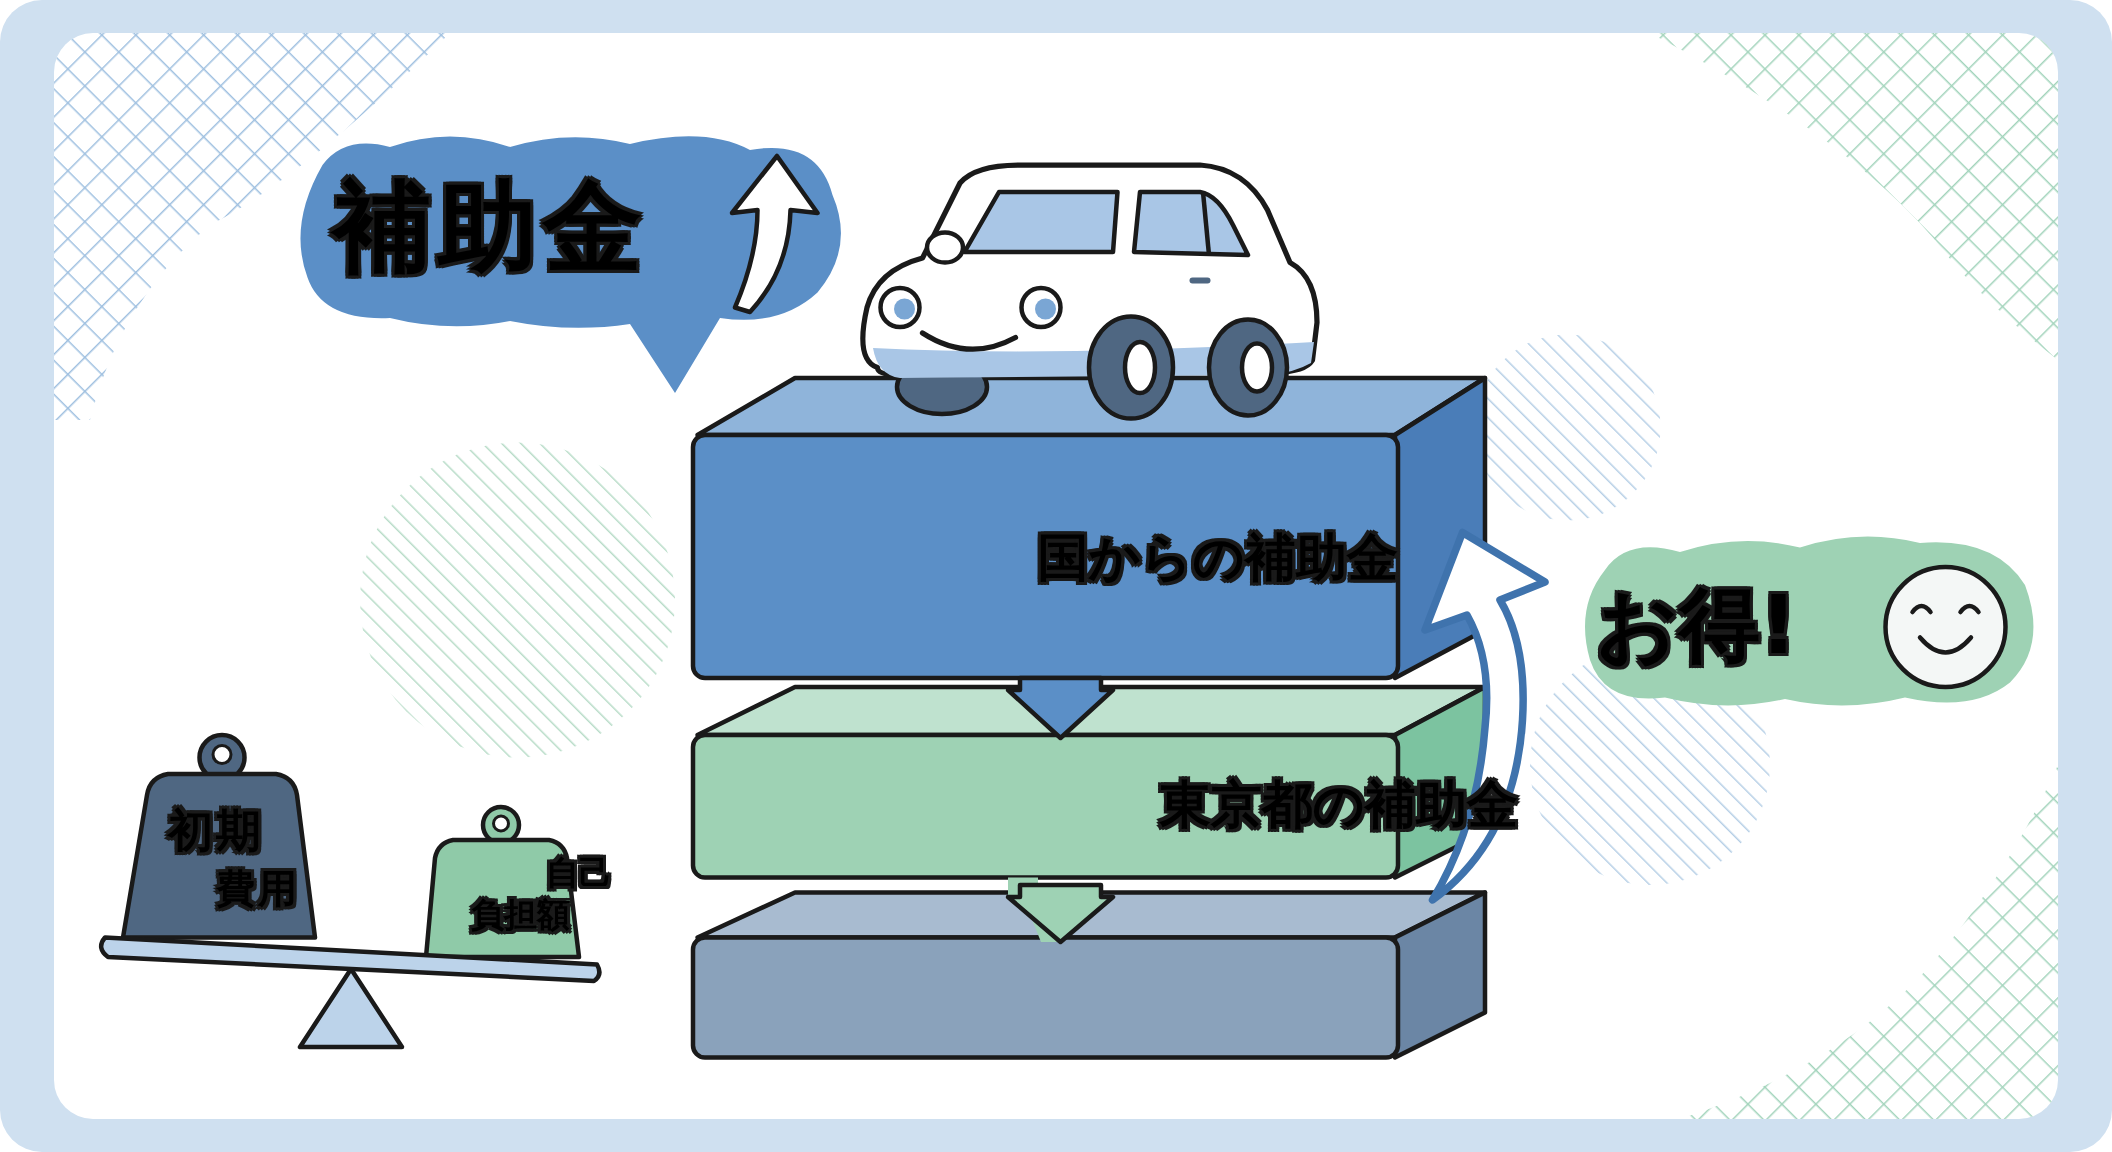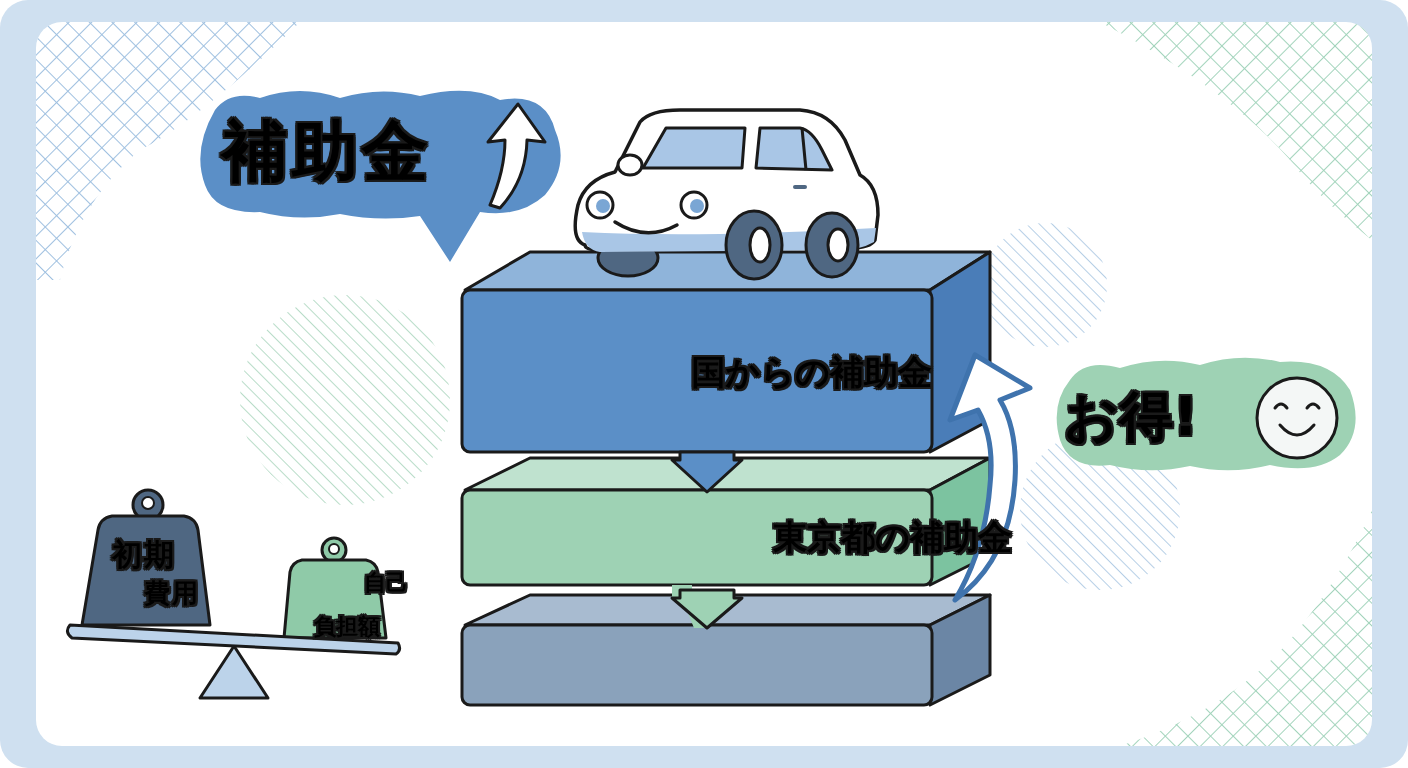--- a/index.html
+++ b/index.html
@@ -131,13 +131,13 @@
 <div class="label" style="left:462px;top:350px;width:470px;font-size:34px;line-height:44px;">国からの補助金</div>
 
 <div class="label" style="left:462px;top:515px;width:550px;font-size:34px;line-height:44px;">東京都の補助金</div>
 
 <div class="label" style="left:1064px;top:384px;font-size:54px;line-height:66px;">お得!</div>
 
 <div class="label" style="left:96px;top:537px;width:80px;font-size:30px;line-height:36px;letter-spacing:2px;">初期</div>
 <div class="label" style="left:96px;top:575px;width:104px;font-size:26px;line-height:36px;letter-spacing:2px;">費用</div>
 
 <div class="label" style="left:290px;top:570px;width:90px;font-size:22px;line-height:26px;margin-left:28px;">自己</div>
-<div class="label" style="left:290px;top:598px;width:90px;font-size:22px;line-height:26px;margin-top:16px;">負担額</div>
+<div class="label" style="left:290px;top:598px;width:90px;font-size:22px;line-height:26px;">負担額</div>
 
 </body></html>

